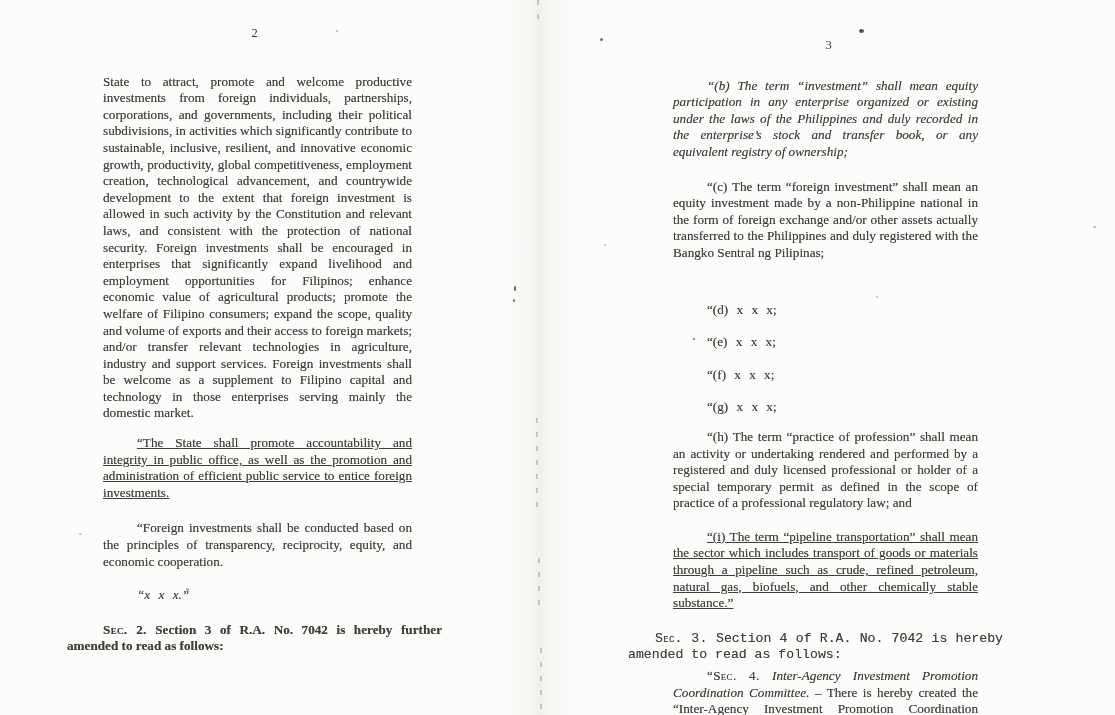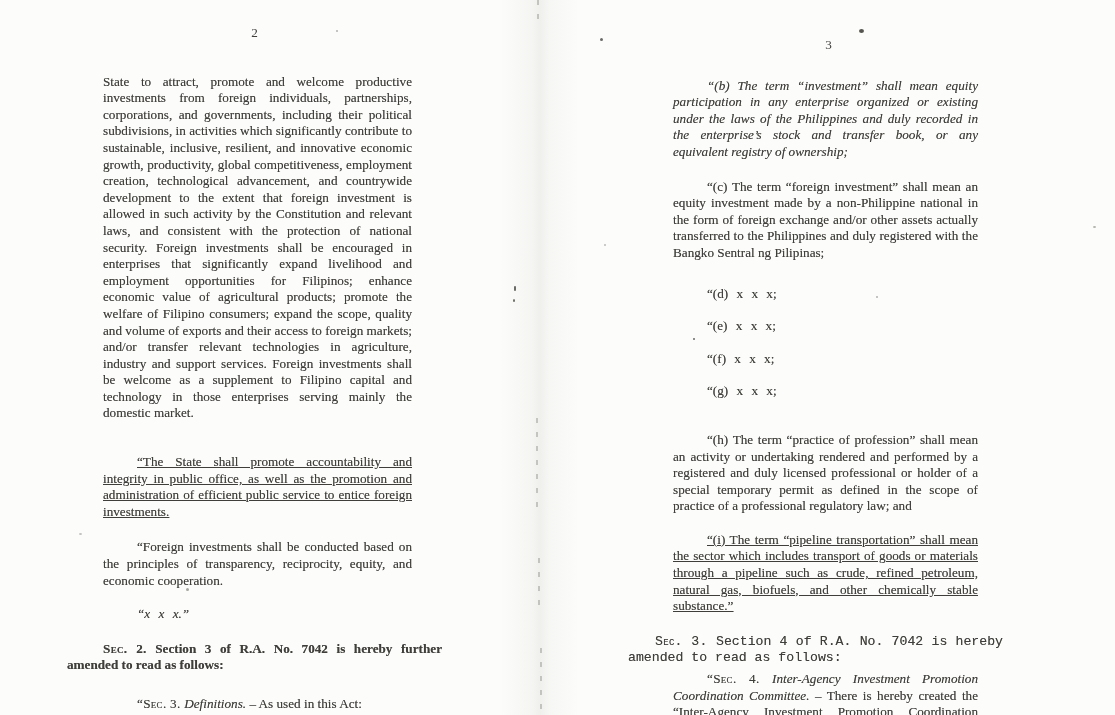--- a/index.html
+++ b/index.html
@@ -60,26 +60,26 @@
   .noindent { text-indent: 0; }
   
   .sec { text-indent: 36px; }
   .page-right .sec { text-indent: 27px; font-family: Liberation Mono, monospace; }
 
   .sc { font-variant: small-caps; letter-spacing: 0.3px; }
   .it { font-style: italic; }
   .xxx { word-spacing: 5px; }
 
   
-  .mb-a { margin-bottom: 32px; }
+  .mb-a { margin-bottom: 13px; }
   .mb-b { margin-bottom: 19px; text-decoration: underline; }
   .mb-c { margin-bottom: 17px; }
   .mb-d { margin-bottom: 18px; font-style: italic; }
   .mb-e { margin-bottom: 22px; font-weight: bold; }
-  .mb-f { margin-bottom: 24px; }
+  .mb-f { margin-bottom: 40px; }
   .mb-g { margin-bottom: 16px; }
   .mb-h { margin-bottom: 4px; }
 </style>
 </head>
 <body>
 
 <div class="scan">
 
   <div class="gutter"></div>
   <div class="crease" style="left:537px; top:0;    height:20px;"></div>
@@ -105,21 +105,20 @@
     <p class="quote noindent mb-a">State to attract, promote and welcome productive investments from foreign individuals, partnerships, corporations, and governments, including their political subdivisions, in activities which significantly contribute to sustainable, inclusive, resilient, and innovative economic growth, productivity, global competitiveness, employment creation, technological advancement, and countrywide development to the extent that foreign investment is allowed in such activity by the Constitution and relevant laws, and consistent with the protection of national security. Foreign investments shall be encouraged in enterprises that significantly expand livelihood and employment opportunities for Filipinos; enhance economic value of agricultural products; promote the welfare of Filipino consumers; expand the scope, quality and volume of exports and their access to foreign markets; and/or transfer relevant technologies in agriculture, industry and support services. Foreign investments shall be welcome as a supplement to Filipino capital and technology in those enterprises serving mainly the domestic market.</p>
 
     <p class="quote mb-b">“The State shall promote accountability and integrity in public office, as well as the promotion and administration of efficient public service to entice foreign investments.</p>
 
     <p class="quote mb-c">“Foreign investments shall be conducted based on the principles of transparency, reciprocity, equity, and economic cooperation.</p>
 
     <p class="quote xxx mb-d">“x x x.”</p>
 
     <p class="sec mb-e"><span class="sc">Sec. 2.</span><span> Section 3 of R.A. No. 7042 is hereby further amended to read as follows:</span></p>
 
-    <p class="quote"><span class="sc">“Sec. 3. </span><span class="it">Definitions.</span><span> – As used in this Act:</span></p>
   </div>
 
   <div class="page page-right">
     <div class="pageno">3</div>
 
     <p class="quote mb-d">“(b) The term “investment” shall mean equity participation in any enterprise organized or existing under the laws of the Philippines and duly recorded in the enterprise’s stock and transfer book, or any equivalent registry of ownership;</p>
 
     <p class="quote mb-f">“(c) The term “foreign investment” shall mean an equity investment made by a non-Philippine national in the form of foreign exchange and/or other assets actually transferred to the Philippines and duly registered with the Bangko Sentral ng Pilipinas;</p>
 
     <p class="quote xxx mb-g">“(d) x x x;</p>

